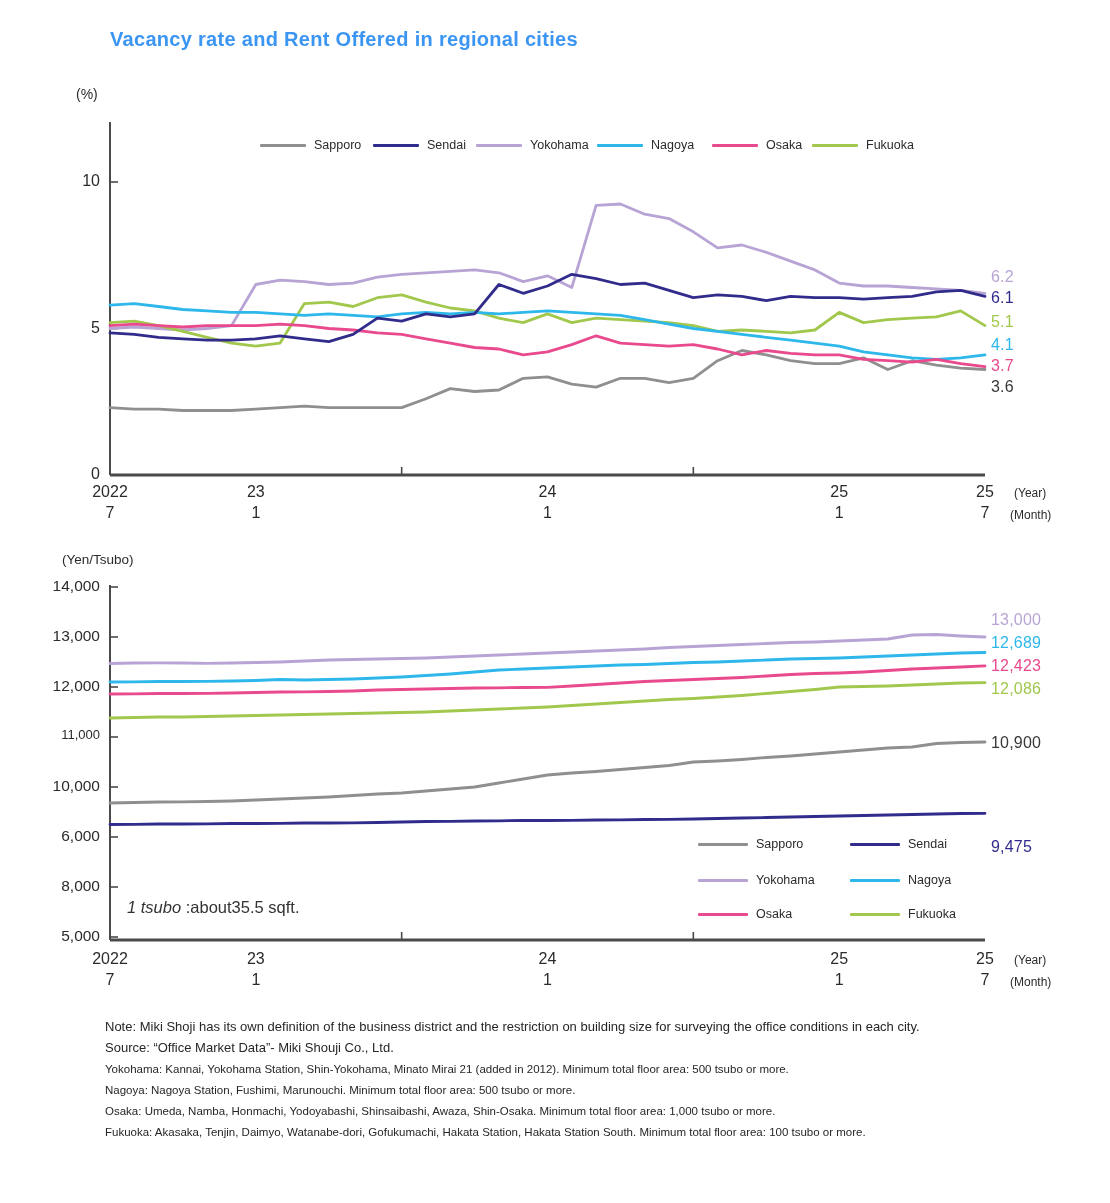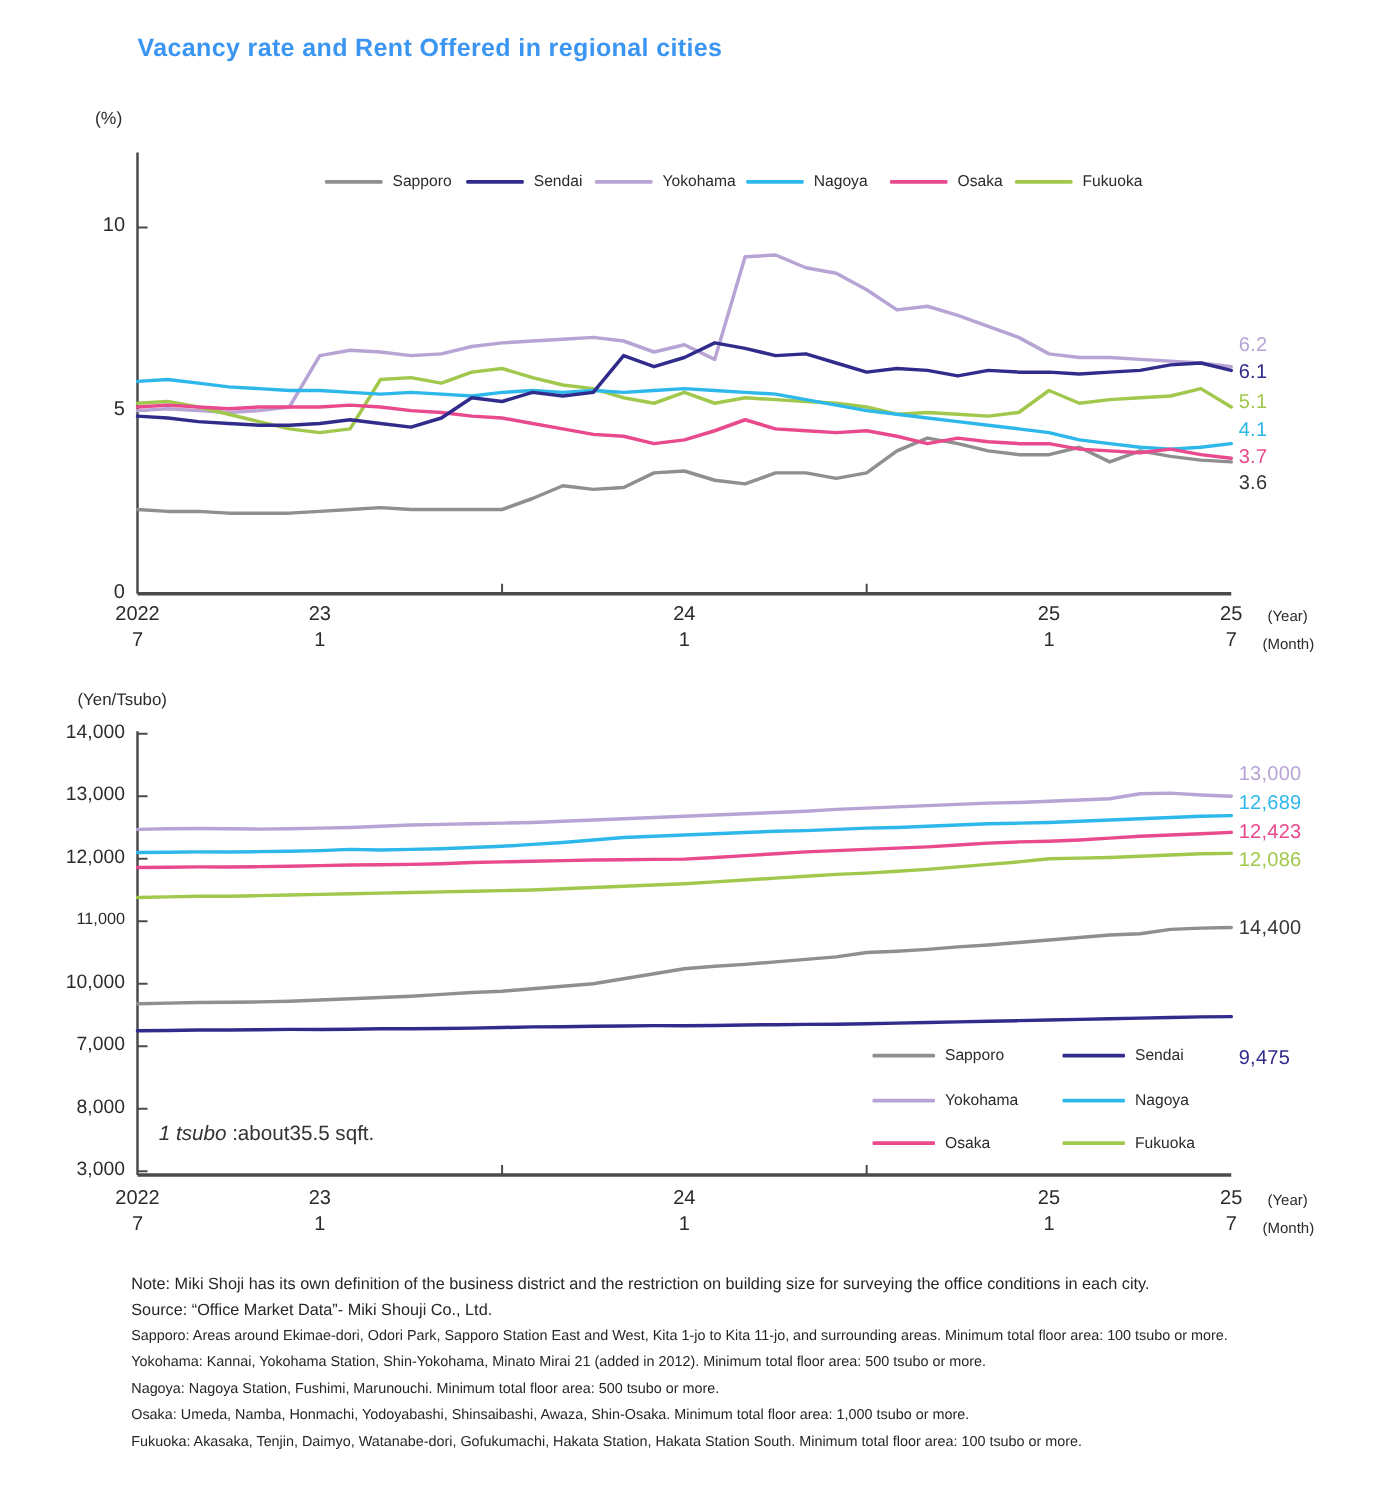--- a/index.html
+++ b/index.html
@@ -63,23 +63,23 @@
       <polyline points="110.0,694.0 134.3,693.8 158.6,693.5 182.9,693.5 207.2,693.3 231.5,693.0 255.8,692.5 280.1,692.0 304.4,691.8 328.8,691.5 353.1,691.0 377.4,690.0 401.7,689.5 426.0,689.0 450.3,688.5 474.6,688.0 498.9,687.8 523.2,687.5 547.5,687.3 571.8,686.0 596.1,684.5 620.4,683.0 644.7,681.5 669.0,680.5 693.3,679.5 717.6,678.5 741.9,677.5 766.3,676.0 790.6,674.5 814.9,673.5 839.2,673.0 863.5,672.0 887.8,670.5 912.1,669.0 936.4,668.0 960.7,667.0 985.0,665.9" fill="none" stroke="#e9498d" stroke-width="2.8" stroke-linejoin="round" stroke-linecap="round"></polyline>
       <polyline points="110.0,824.5 134.3,824.3 158.6,824.0 182.9,824.0 207.2,823.8 231.5,823.5 255.8,823.5 280.1,823.3 304.4,823.0 328.8,823.0 353.1,822.8 377.4,822.5 401.7,822.0 426.0,821.5 450.3,821.3 474.6,821.0 498.9,820.8 523.2,820.5 547.5,820.5 571.8,820.3 596.1,820.0 620.4,819.8 644.7,819.5 669.0,819.3 693.3,819.0 717.6,818.5 741.9,818.0 766.3,817.5 790.6,817.0 814.9,816.5 839.2,816.0 863.5,815.5 887.8,815.0 912.1,814.5 936.4,814.0 960.7,813.5 985.0,813.3" fill="none" stroke="#312c8c" stroke-width="2.8" stroke-linejoin="round" stroke-linecap="round"></polyline>
     </svg>
 
   <div id="top-yticks">
       <div class="ytick" style="left: 60px; top: 465px; width: 40px; font-size: 16px;">0</div>
       <div class="ytick" style="left: 60px; top: 318.5px; width: 40px; font-size: 16px;">5</div>
       <div class="ytick" style="left: 60px; top: 172px; width: 40px; font-size: 16px;">10</div>
     </div>
   <div id="bottom-yticks">
-      <div class="ytick" style="left: 40px; top: 927px; width: 60px; font-size: 15.5px;">3,000</div>
+      <div class="ytick" style="left: 40px; top: 927px; width: 60px; font-size: 15.5px;">5,000</div>
       <div class="ytick" style="left: 40px; top: 877px; width: 60px; font-size: 15.5px;">8,000</div>
-      <div class="ytick" style="left: 40px; top: 827px; width: 60px; font-size: 15.5px;">7,000</div>
+      <div class="ytick" style="left: 40px; top: 827px; width: 60px; font-size: 15.5px;">6,000</div>
       <div class="ytick" style="left: 40px; top: 777px; width: 60px; font-size: 15.5px;">10,000</div>
       <div class="ytick" style="left: 40px; top: 727px; width: 60px; font-size: 13px;">11,000</div>
       <div class="ytick" style="left: 40px; top: 677px; width: 60px; font-size: 15.5px;">12,000</div>
       <div class="ytick" style="left: 40px; top: 627px; width: 60px; font-size: 15.5px;">13,000</div>
       <div class="ytick" style="left: 40px; top: 577px; width: 60px; font-size: 15.5px;">14,000</div>
     </div>
   <div id="top-xticks">
       <div class="xtick" style="left: 110px; top: 483px;">2022</div>
       <div class="xtick" style="left: 110px; top: 504px;">7</div>
       <div class="xtick" style="left: 255.833px; top: 483px;">23</div>
@@ -161,34 +161,33 @@
     </div>
   <div id="top-endlabels">
       <div class="end-label" style="top: 378px; color: rgb(56, 56, 56);">3.6</div>
       <div class="end-label" style="top: 289px; color: rgb(49, 44, 140);">6.1</div>
       <div class="end-label" style="top: 268px; color: rgb(183, 164, 213);">6.2</div>
       <div class="end-label" style="top: 336px; color: rgb(46, 183, 234);">4.1</div>
       <div class="end-label" style="top: 357px; color: rgb(233, 73, 141);">3.7</div>
       <div class="end-label" style="top: 313px; color: rgb(161, 200, 76);">5.1</div>
     </div>
   <div id="bottom-endlabels">
-      <div class="end-label" style="top: 734px; color: rgb(56, 56, 56);">14,400</div>
+      <div class="end-label" style="top: 734px; color: rgb(56, 56, 56);">10,900</div>
       <div class="end-label" style="top: 806px; color: rgb(49, 44, 140); margin-top: 32px;">9,475</div>
       <div class="end-label" style="top: 611px; color: rgb(183, 164, 213);">13,000</div>
       <div class="end-label" style="top: 634px; color: rgb(46, 183, 234);">12,689</div>
       <div class="end-label" style="top: 657px; color: rgb(233, 73, 141);">12,423</div>
       <div class="end-label" style="top: 680px; color: rgb(161, 200, 76);">12,086</div>
     </div>
 
   <div class="annotation">
     <span class="it">1 tsubo</span><span> :about35.5 sqft.</span>
   </div>
 
   <div class="footnotes" id="footnotes">
       <div class="footnote-line fn-big">Note: Miki Shoji has its own definition of the business district and the restriction on building size for surveying the office conditions in each city.</div>
       <div class="footnote-line fn-big">Source: “Office Market Data”- Miki Shouji Co., Ltd.</div>
-      <div class="footnote-line fn-small">Sapporo: Areas around Ekimae-dori, Odori Park, Sapporo Station East and West, Kita 1-jo to Kita 11-jo, and surrounding areas. Minimum total floor area: 100 tsubo or more.</div>
       <div class="footnote-line fn-small">Yokohama: Kannai, Yokohama Station, Shin-Yokohama, Minato Mirai 21 (added in 2012). Minimum total floor area: 500 tsubo or more.</div>
       <div class="footnote-line fn-small">Nagoya: Nagoya Station, Fushimi, Marunouchi. Minimum total floor area: 500 tsubo or more.</div>
       <div class="footnote-line fn-small">Osaka: Umeda, Namba, Honmachi, Yodoyabashi, Shinsaibashi, Awaza, Shin-Osaka. Minimum total floor area: 1,000 tsubo or more.</div>
       <div class="footnote-line fn-small">Fukuoka: Akasaka, Tenjin, Daimyo, Watanabe-dori, Gofukumachi, Hakata Station, Hakata Station South. Minimum total floor area: 100 tsubo or more.</div>
     </div>
 </div>
 
 </body></html>

